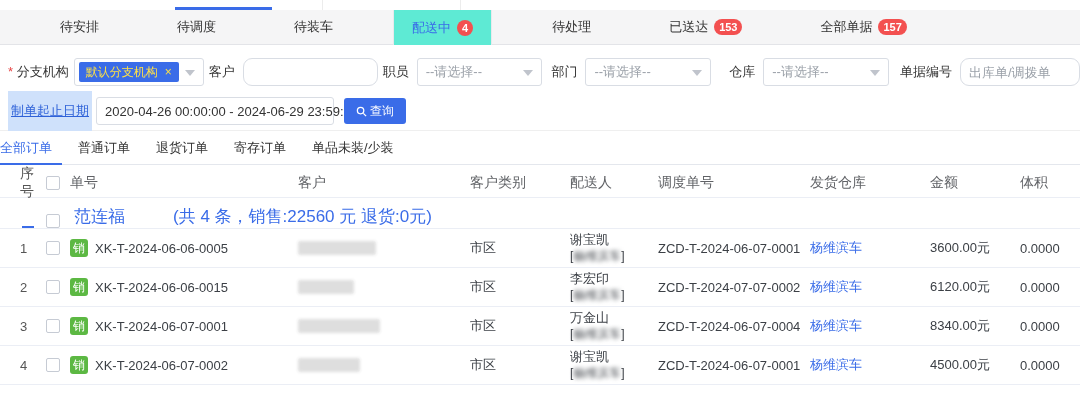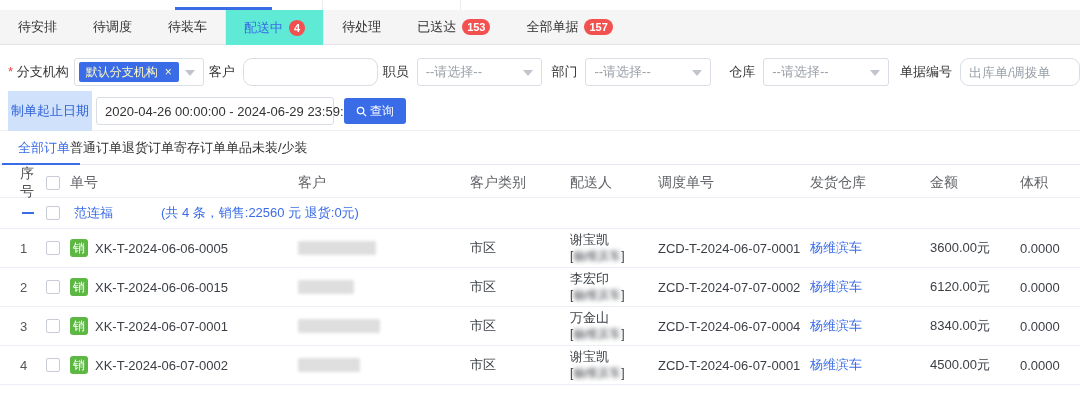--- a/index.html
+++ b/index.html
@@ -10,55 +10,55 @@
   }
   .screen{position:relative;width:1080px;height:410px;background:#fff;}
 
   
   .topstrip{position:relative;height:10px;background:#fff;}
   .topstrip .blueseg{position:absolute;left:175px;bottom:0;width:97px;height:3px;background:#3a6ce8;}
   .topstrip .vsep{position:absolute;top:0;bottom:0;width:1px;background:#ececec;}
 
   
   .statusbar{height:34px;background:#f5f5f6;border-bottom:1px solid #e3e4e8;display:flex;align-items:stretch;}
-  .stab{display:flex;align-items:center;gap:6px;padding:0 18px;font-size:13px;color:#333;cursor:pointer;white-space:nowrap;}
+  .stab{display:flex;align-items:center;gap:6px;padding:0 18px;font-size:13px;color:#333;cursor:pointer;white-space:nowrap;margin-left:42px;}
   .stab.active{background:#5eead4;color:#3a6ce8;border-left:1px solid #e8e9ec;border-right:1px solid #e8e9ec;margin-bottom:-1px;}
   .badge{background:#f35050;color:#fff;font-size:11px;min-width:16px;height:16px;line-height:16px;border-radius:9px;text-align:center;padding:0 5px;box-sizing:border-box;font-weight:bold;}
 
   
   .filters{height:86px;box-sizing:border-box;padding-top:13px;border-bottom:1px solid #efefef;}
   .frow{display:flex;align-items:center;height:28px;}
   .frow2{margin-top:11px;}
   .lbl{font-size:13px;color:#333;white-space:nowrap;}
   .req::before{content:"* ";color:#e64545;}
   .ctrl{height:28px;border:1px solid #d9dde4;border-radius:3px;background:#fff;box-sizing:border-box;display:flex;align-items:center;font-size:13px;color:#333;}
   .ctrl.sel{position:relative;width:135px;padding:0 24px 0 8px;color:#9aa0a8;}
   .tri{position:absolute;right:8px;top:11px;width:0;height:0;border-left:5px solid transparent;border-right:5px solid transparent;border-top:6px solid #c0c4cc;}
   .mselect{position:relative;width:135px;padding:0 24px 0 4px;}
-  .btag{background:#3a6ce8;color:#fef9c3;font-size:12px;height:20px;line-height:20px;padding:0 7px;border-radius:2px;display:flex;align-items:center;gap:7px;white-space:nowrap;}
+  .btag{background:#3a6ce8;color:#fde047;font-size:12px;height:20px;line-height:20px;padding:0 7px;border-radius:2px;display:flex;align-items:center;gap:7px;white-space:nowrap;}
   .btag .x{cursor:pointer;font-size:12px;}
   input.txt{height:28px;border:1px solid #d9dde4;border-radius:9px;box-sizing:border-box;padding:0 8px;font-size:13px;color:#333;outline:none;font-family:inherit;}
   input.txt::placeholder{color:#9aa0a8;}.ml4{margin-left:4px}.ml5{margin-left:5px}.ml8{margin-left:8px}.ml11{margin-left:11px}.ml18{margin-left:18px}.ml22{margin-left:9px}
   .mlfirst{margin-left:8px}
-  .datelbl{font-size:13px;color:#2f62d8;background:#cfe1fb;padding:11px 3px;white-space:nowrap;cursor:pointer;}
+  .datelbl{font-size:13px;color:#2f62d8;background:#cfe1fb;text-decoration:underline;padding:11px 3px;white-space:nowrap;cursor:pointer;}
   .dateinput{width:238px;padding:0 8px;white-space:nowrap;color:#333;}
   .qbtn{margin-left:10px;height:26px;background:#3a6ce8;border:none;border-radius:3px;color:#fff;font-size:12px;display:flex;align-items:center;gap:3px;padding:0 12px;cursor:pointer;font-family:inherit;}
   .qbtn svg{display:block;}
 
   
-  .otabs{height:33px;border-bottom:1px solid #e4e7ed;display:flex;align-items:stretch;padding-left:18px;}
+  .otabs{height:33px;border-bottom:1px solid #e4e7ed;display:flex;align-items:stretch;gap:26px;}
   .otab{display:flex;align-items:center;font-size:13px;color:#333;cursor:pointer;position:relative;white-space:nowrap;}
   .otab.active{color:#3a6ce8;}
   .otab.active::after{content:"";position:absolute;left:-16px;right:-10px;bottom:-1px;height:2px;background:#3a6ce8;}
 
   
   .tbl{--cols:30px 24px 228px 172px 100px 88px 152px 112px 88px 60px;}
   .thead{display:grid;grid-template-columns:var(--cols);padding-left:16px;height:32px;align-items:center;border-bottom:1px solid #ebeef5;font-size:14px;color:#606266;}
   .cb{width:14px;height:14px;border:1px solid #c6cbd4;border-radius:2px;background:#fff;box-sizing:border-box;display:inline-block;cursor:pointer;}
-  .grow{height:30px;display:flex;align-items:center;border-bottom:1px solid #ebeef5;font-size:13px;color:#3a6ce8;}
+  .grow{height:30px;display:flex;align-items:flex-end;border-bottom:1px solid #ebeef5;font-size:17px;color:#3a6ce8;}
   .minus{width:12px;height:2px;background:#3a6ce8;margin-left:22px;cursor:pointer;}
   .grow .cb{margin-left:12px;}
   .gname{margin-left:14px;cursor:pointer;}
   .gsummary{margin-left:48px;}
   .drow{display:grid;grid-template-columns:var(--cols);padding-left:16px;height:38px;align-items:center;border-bottom:1px solid #ebeef5;font-size:13px;color:#3c4046;}
   .seq{padding-left:4px;color:#555;}
   .doccell{display:flex;align-items:center;gap:7px;}
   .gtag{width:18px;height:18px;background:#5cb843;border-radius:3px;color:#fff;font-size:12px;display:flex;align-items:center;justify-content:center;flex:none;}
   .redact{height:14px;background:#d9d9d9;border-radius:2px;filter:blur(1.5px);opacity:.85;}
   .delv{line-height:16px;}

